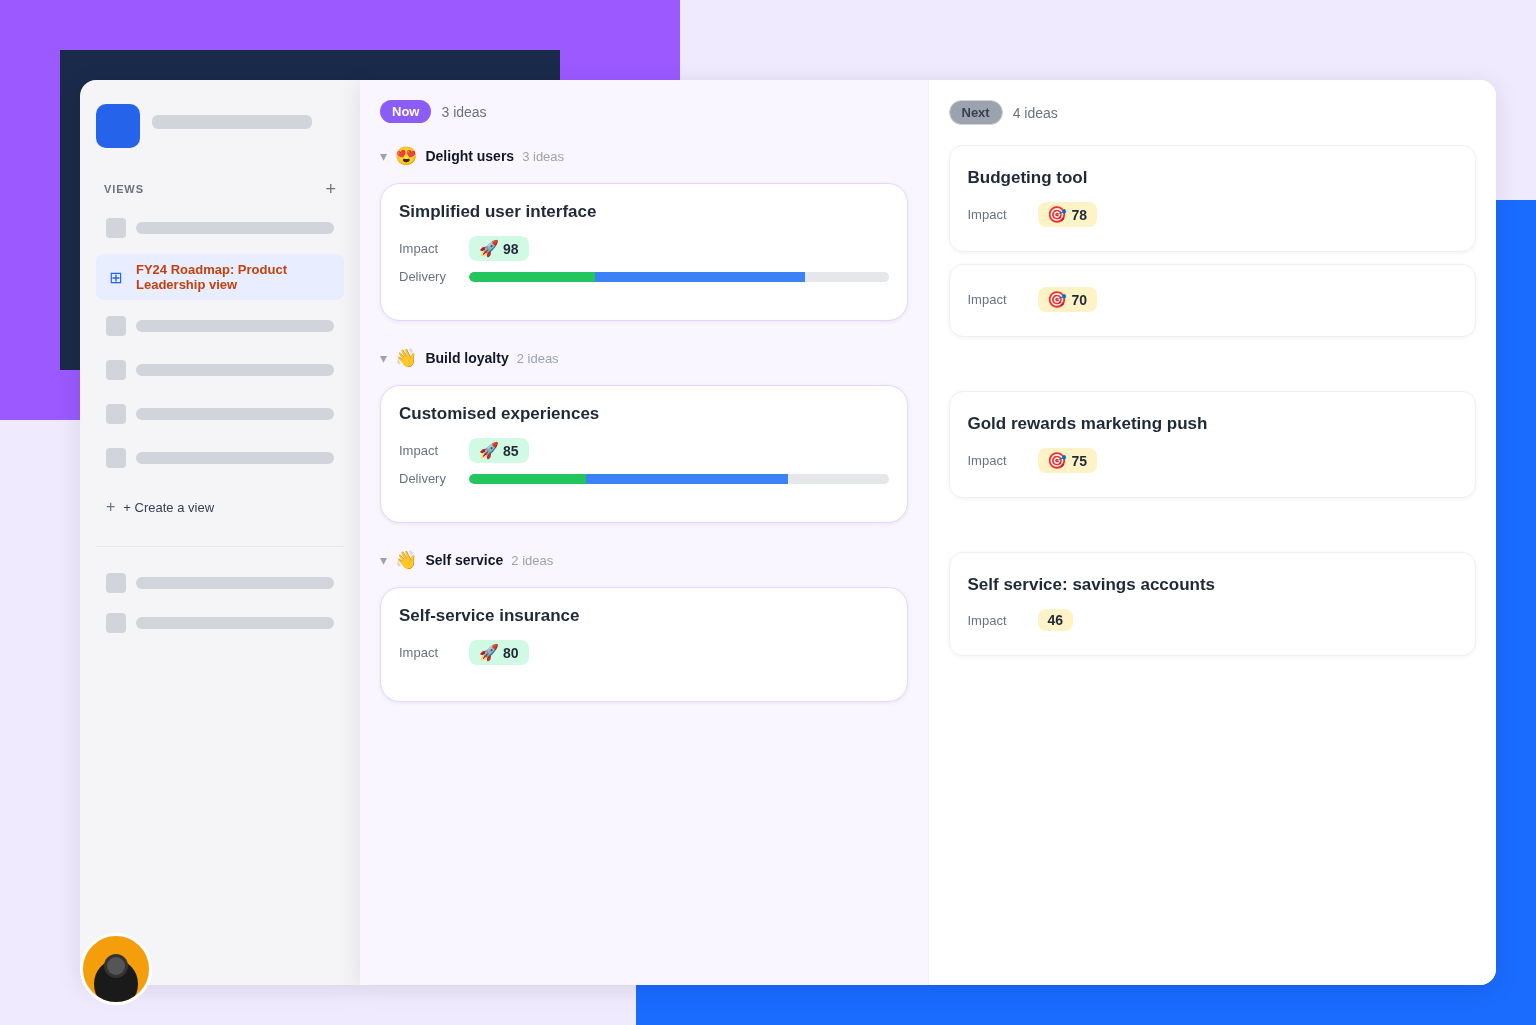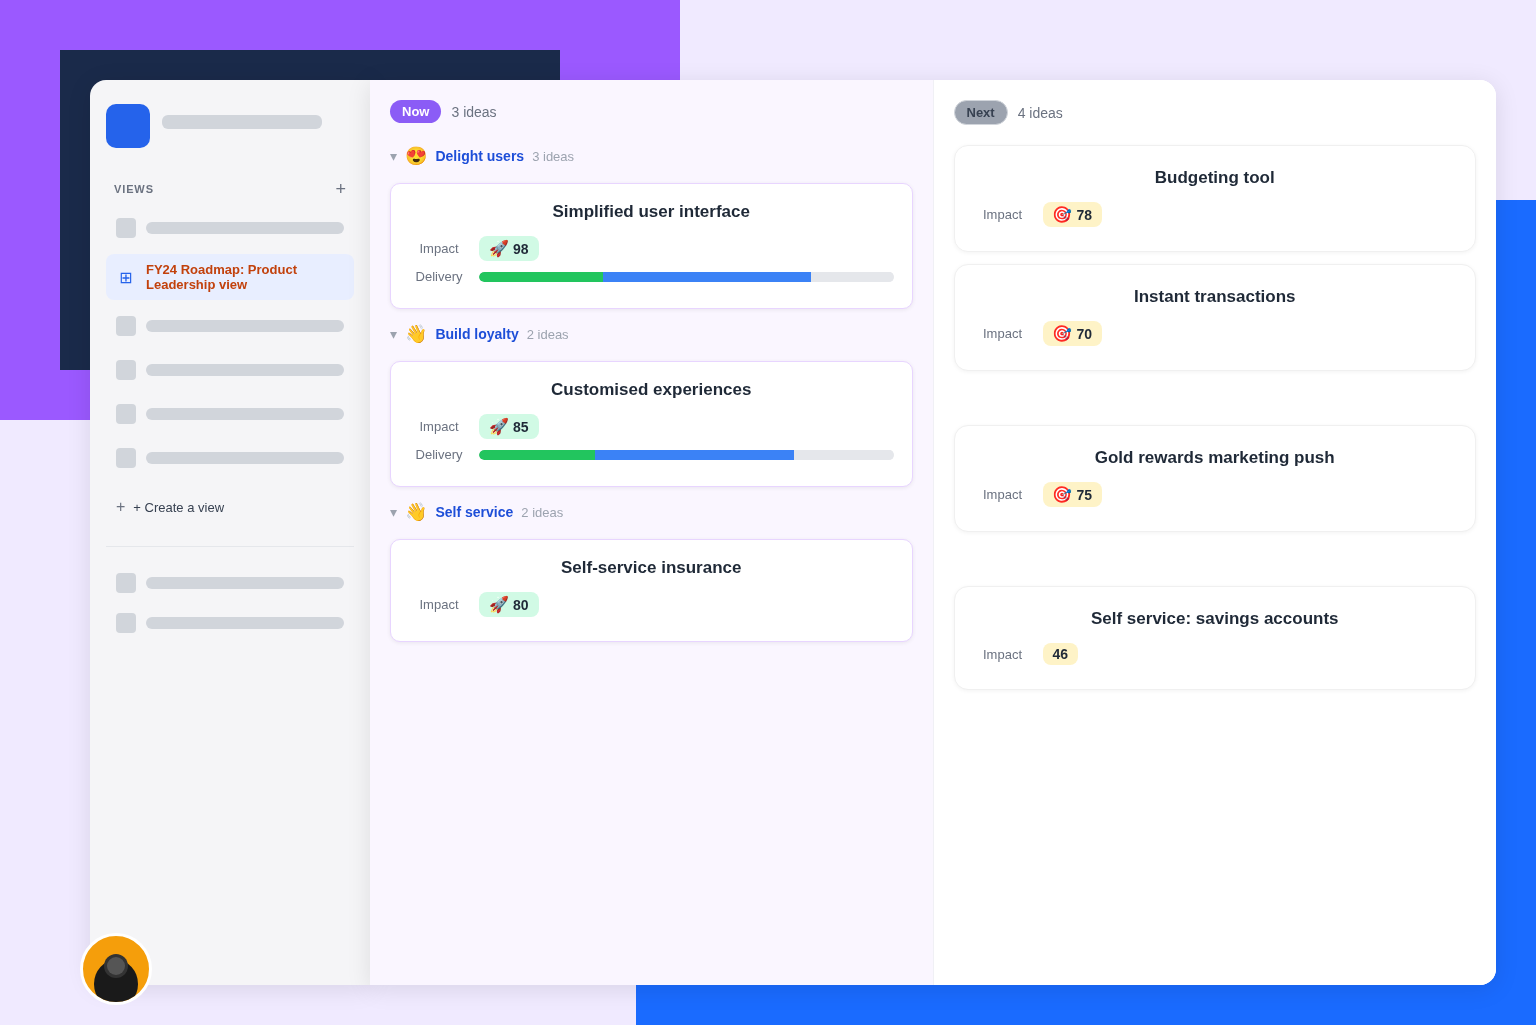--- a/index.html
+++ b/index.html
@@ -62,21 +62,20 @@
     .sidebar {
       width: 280px;
       min-width: 280px;
       background: #f5f5f7;
       border-radius: 16px 0 0 16px;
       padding: 24px 16px;
       display: flex;
       flex-direction: column;
       gap: 8px;
       box-shadow: 0 4px 24px rgba(0,0,0,0.10);
-      margin-left: 10px;
     }
     .sidebar-logo {
       width: 44px; height: 44px;
       background: #2563eb;
       border-radius: 10px;
       margin-bottom: 8px;
       flex-shrink: 0;
     }
     .sidebar-title-bar {
       width: 160px; height: 14px;
@@ -182,21 +181,20 @@
     }
 
     
     .main-content {
       flex: 1;
       background: #fff;
       border-radius: 0 16px 16px 0;
       overflow-y: auto;
       padding: 0;
       box-shadow: 0 4px 24px rgba(0,0,0,0.10);
-      text-align: center;
     }
     .columns-wrapper {
       display: flex;
       gap: 0;
       padding: 0;
       min-height: 100%;
     }
 
     
     .column {
@@ -244,34 +242,34 @@
       color: #9ca3af;
       font-size: 14px;
       cursor: pointer;
     }
     .group-emoji {
       font-size: 18px;
     }
     .group-name {
       font-size: 14px;
       font-weight: 700;
-      color: #1d4ed8;
+      color: #0f172a;
     }
     .group-count {
       font-size: 13px;
       color: #9ca3af;
       font-weight: 400;
     }
 
     
     .idea-card {
       background: #fff;
-      border-radius: 10px;
-      padding: 18px 18px 16px 18px;
-      margin-bottom: 12px;
+      border-radius: 20px;
+      padding: 18px 18px 28px 18px;
+      margin-bottom: 24px;
       box-shadow: 0 1px 4px rgba(0,0,0,0.07);
       border: 1px solid #f0e6ff;
     }
     .column:first-child .idea-card {
       border: 1.5px solid #e8d5ff;
       background: #fff;
     }
     .idea-title {
       font-size: 17px;
       font-weight: 700;
@@ -507,21 +505,20 @@
           <div class="idea-row">
             <span class="idea-row-label">Impact</span>
             <span class="impact-badge yellow">
               <span class="impact-emoji">🎯</span>
               <span>78</span>
             </span>
           </div>
         </div>
 
         <div class="next-card">
-          <div class="idea-title">Instant transactions</div>
           <div class="idea-row">
             <span class="idea-row-label">Impact</span>
             <span class="impact-badge yellow">
               <span class="impact-emoji">🎯</span>
               <span>70</span>
             </span>
           </div>
         </div>
 
         <div style="height:42px;"></div>

